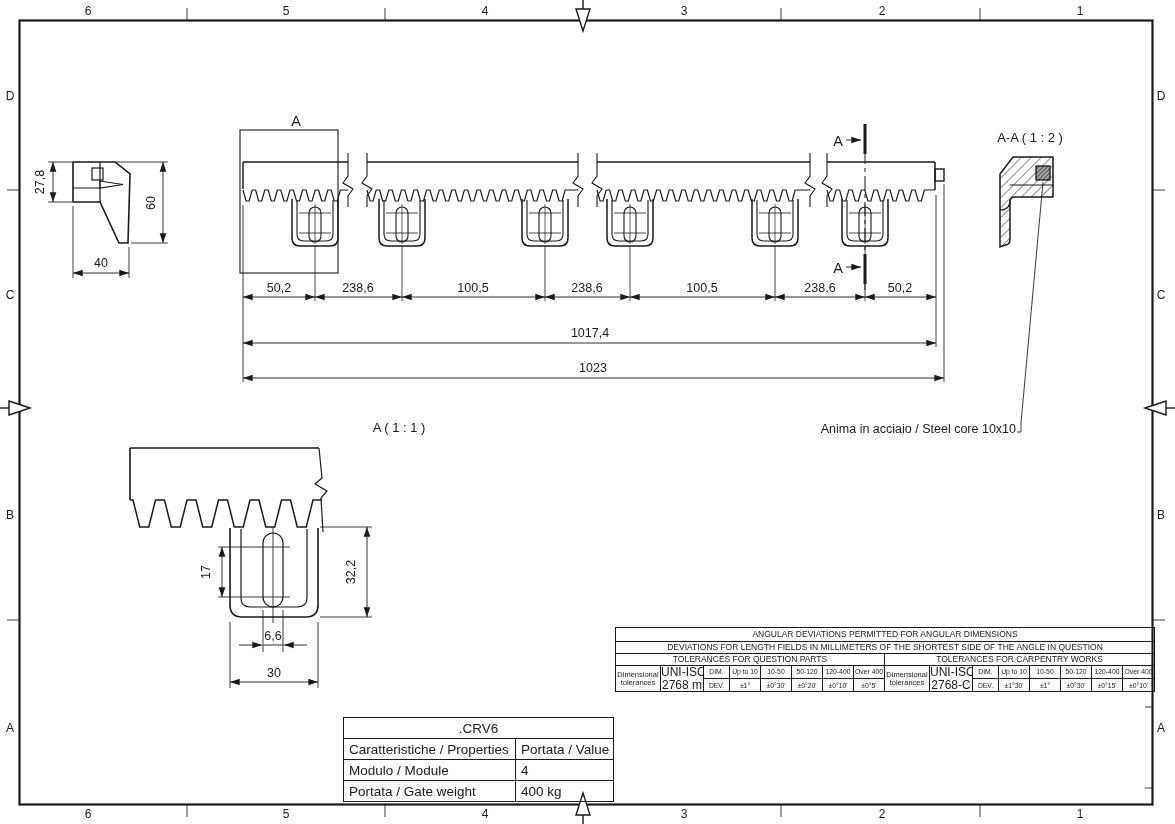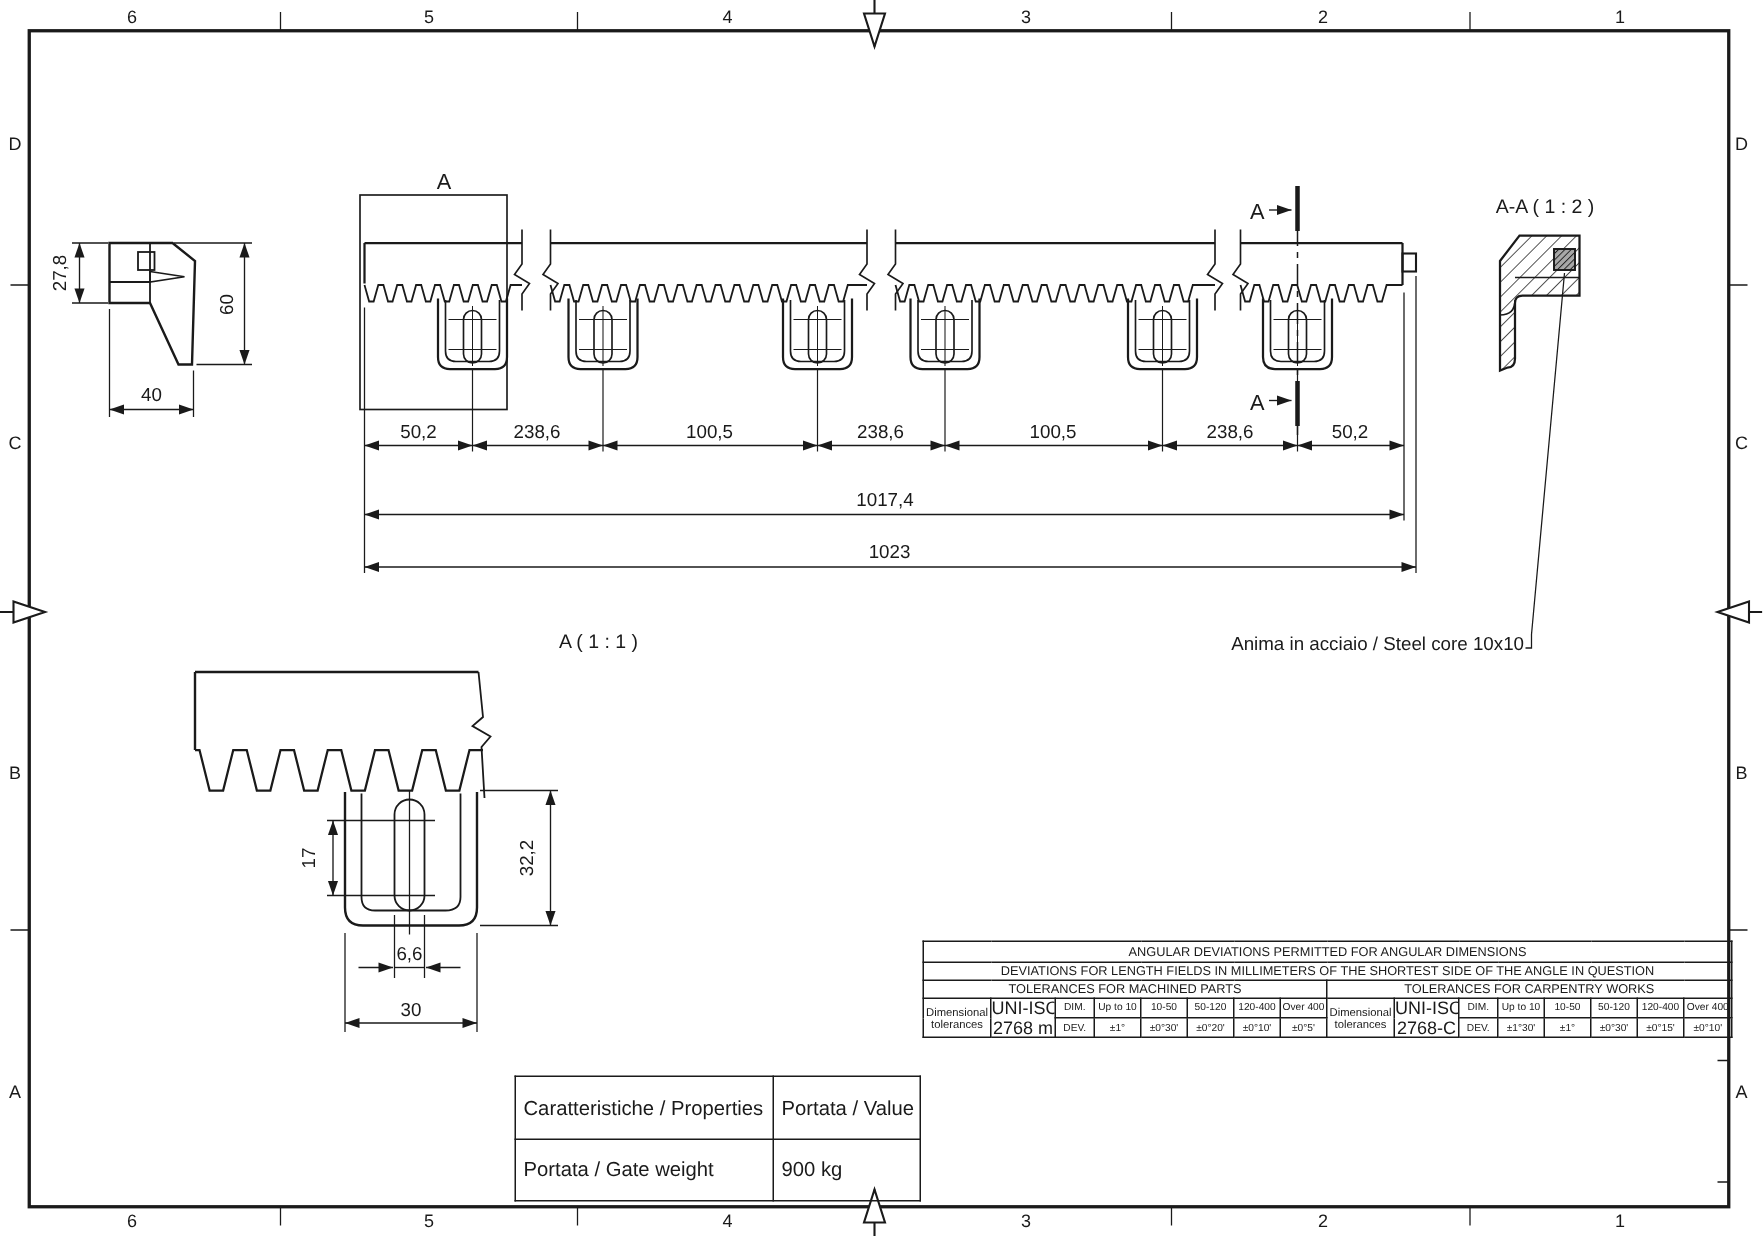--- a/index.html
+++ b/index.html
@@ -257,21 +257,21 @@
           <col style="width:32px">
     </colgroup>
     <tbody>
           <tr style="height:14px">
       <td colspan="16">ANGULAR DEVIATIONS PERMITTED FOR ANGULAR DIMENSIONS</td>
     </tr>
     <tr style="height:12px">
       <td colspan="16">DEVIATIONS FOR LENGTH FIELDS IN MILLIMETERS OF THE SHORTEST SIDE OF THE ANGLE IN QUESTION</td>
     </tr>
     <tr style="height:12px">
-      <td colspan="8">TOLERANCES FOR MACHINED PARTS</td>
+      <td colspan="8">TOLERANCES FOR QUESTION PARTS</td>
       <td colspan="8">TOLERANCES FOR CARPENTRY WORKS</td>
     </tr>
     <tr style="height:13px">
       <td class="wrap" rowspan="2">Dimensional tolerances</td>
       <td class="std" rowspan="2">
         <div>UNI-ISO</div>
         <div>2768 m</div>
       </td>
       <td class="sm">DIM.</td>
       <td class="sm">Up to 10</td>
@@ -309,25 +309,32 @@
       </table>
 </div>
 
 <div class="props">
   <table>
     <colgroup>
           <col style="width:172px">
           <col style="width:98px">
         </colgroup>
     <tbody>
+          <tr style="height:21px">
+      <td class="title" colspan="2">.CRV6</td>
+    </tr>
     <tr style="height:21px">
       <td>Caratteristiche / Properties</td>
       <td>Portata / Value</td>
     </tr>
     <tr style="height:21px">
+      <td>Modulo / Module</td>
+      <td>4</td>
+    </tr>
+    <tr style="height:21px">
       <td>Portata / Gate weight</td>
-      <td>900 kg</td>
+      <td>400 kg</td>
     </tr>
   </tbody>
       </table>
 </div>
 
 </div>
 
 </body></html>

